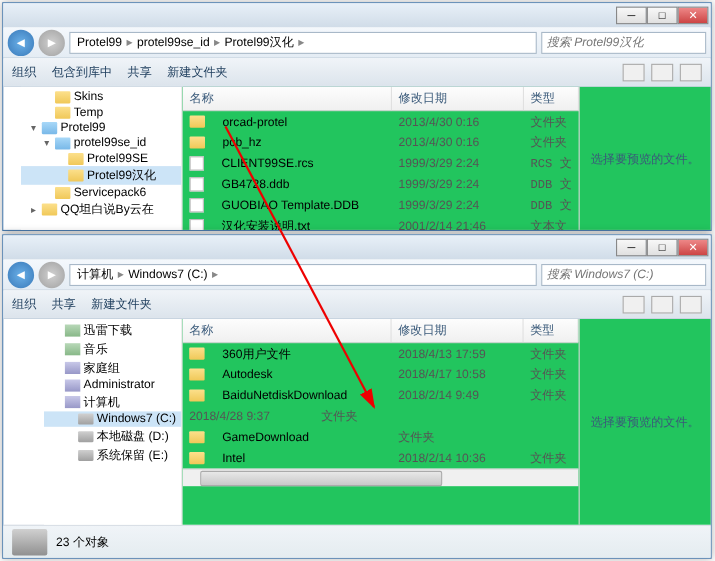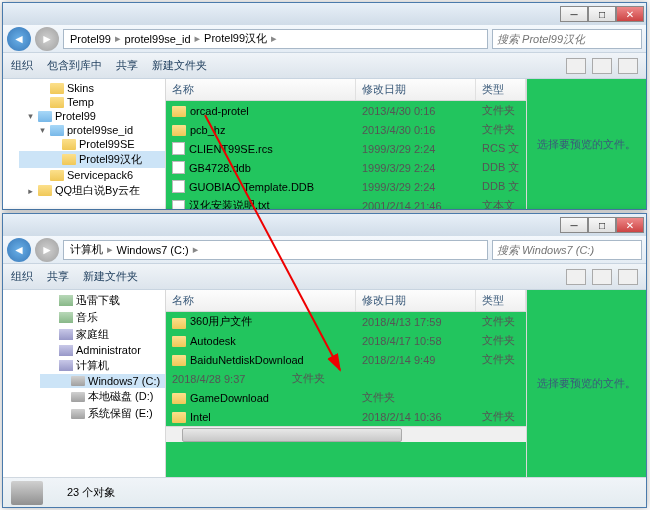--- a/index.html
+++ b/index.html
@@ -44,30 +44,30 @@
 
 .filepane { flex: 1; display: flex; background: #22c55e; }
 .filelist { flex: 1; overflow: auto; position: relative; }
 .colheader { display: flex; background: linear-gradient(#fdfdfd,#f0f0f0); border-bottom: 1px solid #d8d8d8; position: sticky; top: 0; }
 .col { padding: 3px 6px; border-right: 1px solid #e0e0e0; color: #3a5a7a; }
 .col-name { width: 190px; }
 .col-date { width: 120px; }
 .col-type { width: 50px; }
 .filerow { display: flex; align-items: center; padding: 1px 0; cursor: pointer; }
 .cell { padding: 1px 6px; overflow: hidden; white-space: nowrap; }
-.cell-name { width: 190px; display: flex; align-items: flex-end; gap: 4px; }
+.cell-name { width: 190px; display: flex; align-items: center; gap: 16px; }
 .cell-date { width: 120px; color: #555; }
-.cell-type { width: 50px; color: #555; }
+.cell-type { width: 50px; color: #555; font-family: Liberation Mono, monospace; }
 .file-icon { width: 13px; height: 13px; display: inline-block; background: #fff; border: 1px solid #bbb; }
 .hscroll { height: 16px; background: #f0f0f0; border-top: 1px solid #d8d8d8; position: relative; }
 .hscroll-thumb { position: absolute; height: 14px; top: 1px; background: linear-gradient(#e8e8e8,#c8c8c8); border: 1px solid #aaa; border-radius: 2px; }
 
 .preview { width: 120px; border-left: 1px solid #d8d8d8; display: flex; align-items: center; justify-content: center; color: #3a5a7a; text-align: center; padding: 8px; }
 
-.statusbar { height: 30px; background: linear-gradient(#f0f4f8,#e4ecf0); border-top: 1px solid #d0d8e0; display: flex; align-items: center; padding: 2px 8px; gap: 24px; }
+.statusbar { height: 30px; background: linear-gradient(#f0f4f8,#e4ecf0); border-top: 1px solid #d0d8e0; display: flex; align-items: center; padding: 2px 8px; gap: 8px; }
 .status-icon { width: 32px; height: 24px; background: linear-gradient(#d0d0d0,#909090); border-radius: 2px; }
 
 .arrow { position: absolute; pointer-events: none; z-index: 100; }
 </style>
 </head>
 <body>
 
 <div class="window win1">
   <div class="titlebar">
     <div class="title-left"></div>

